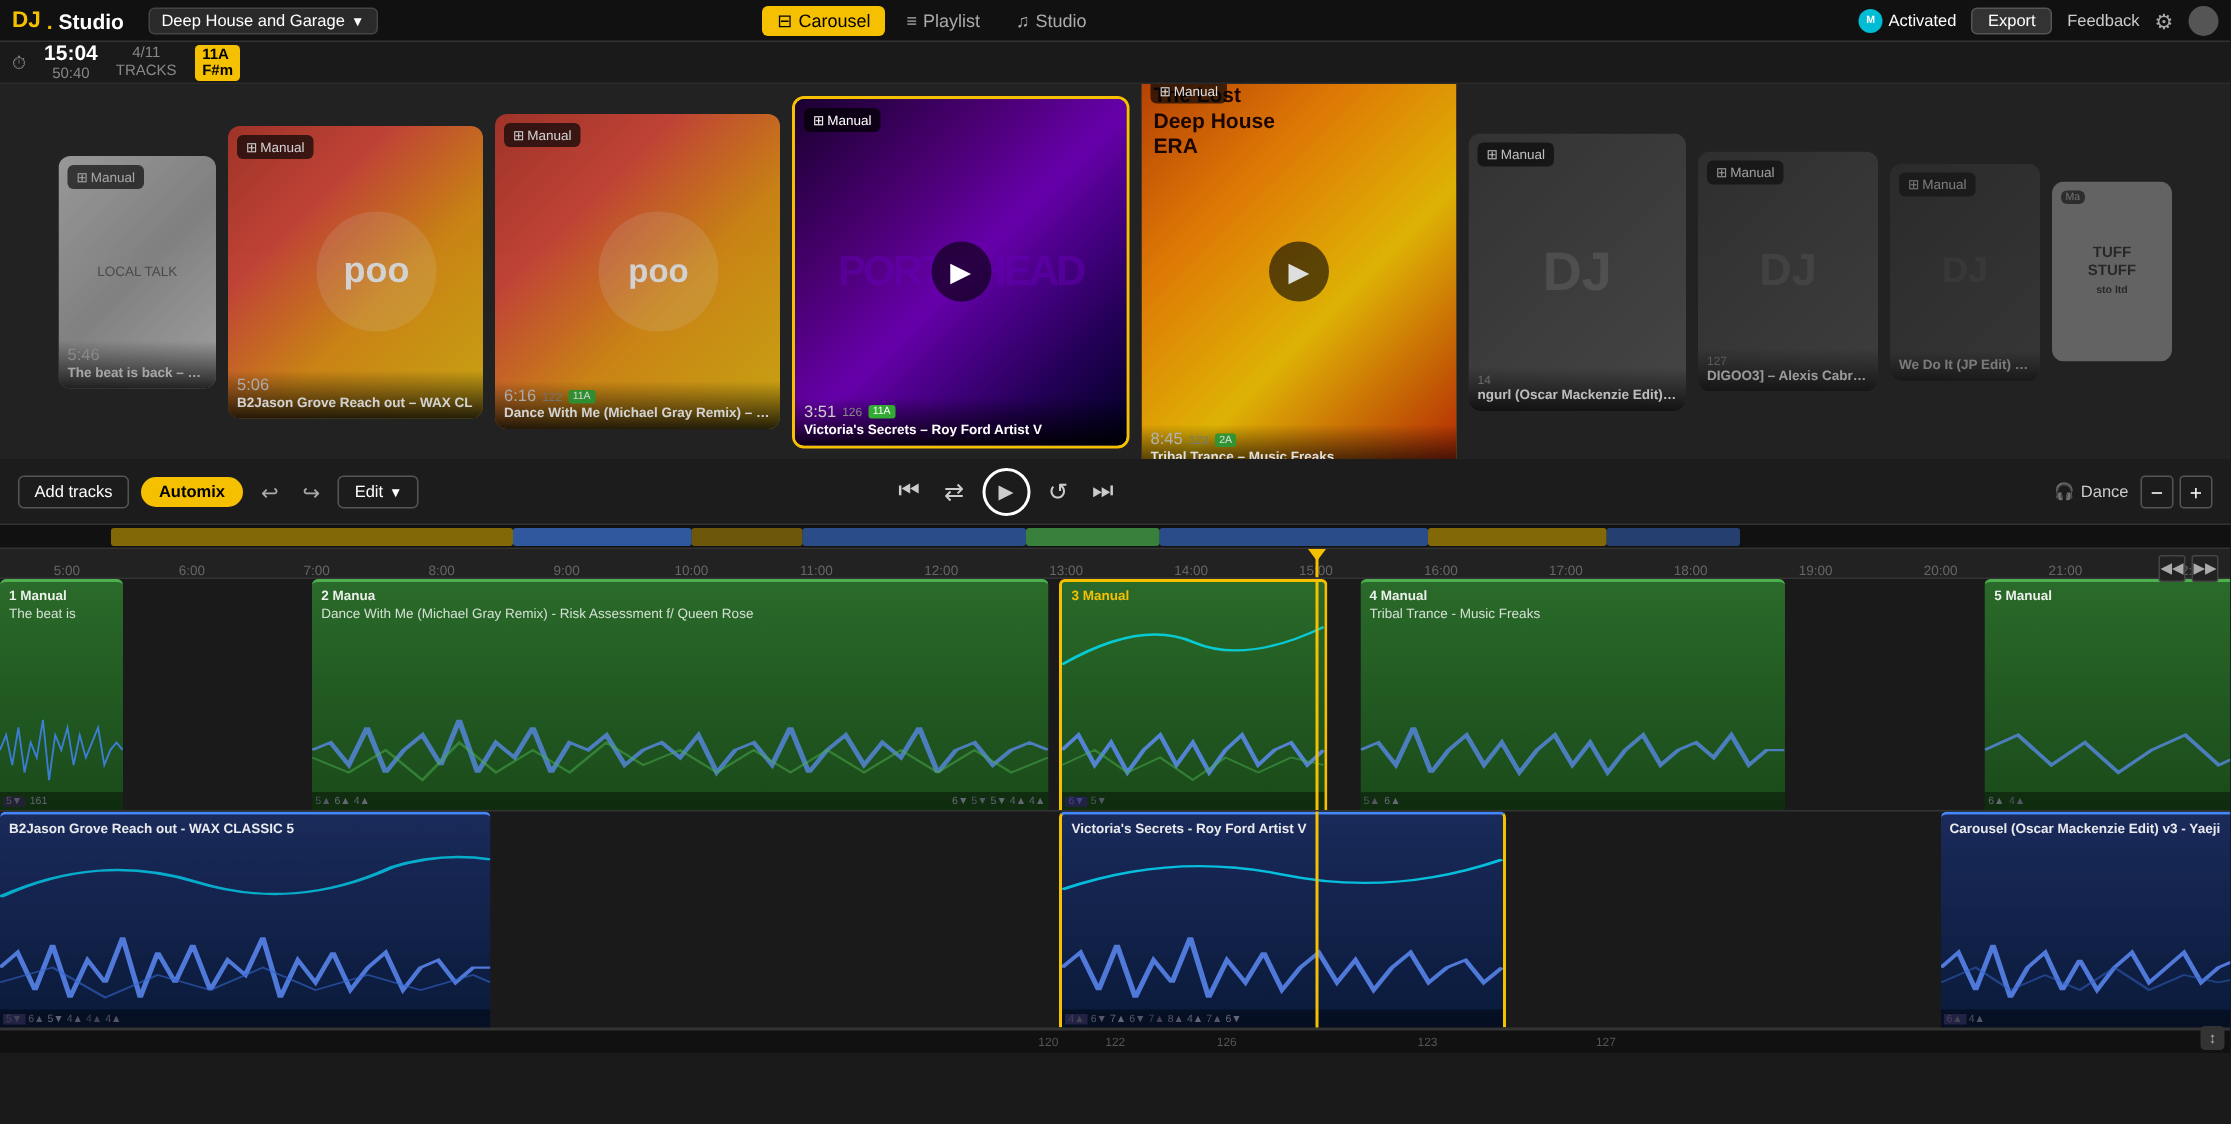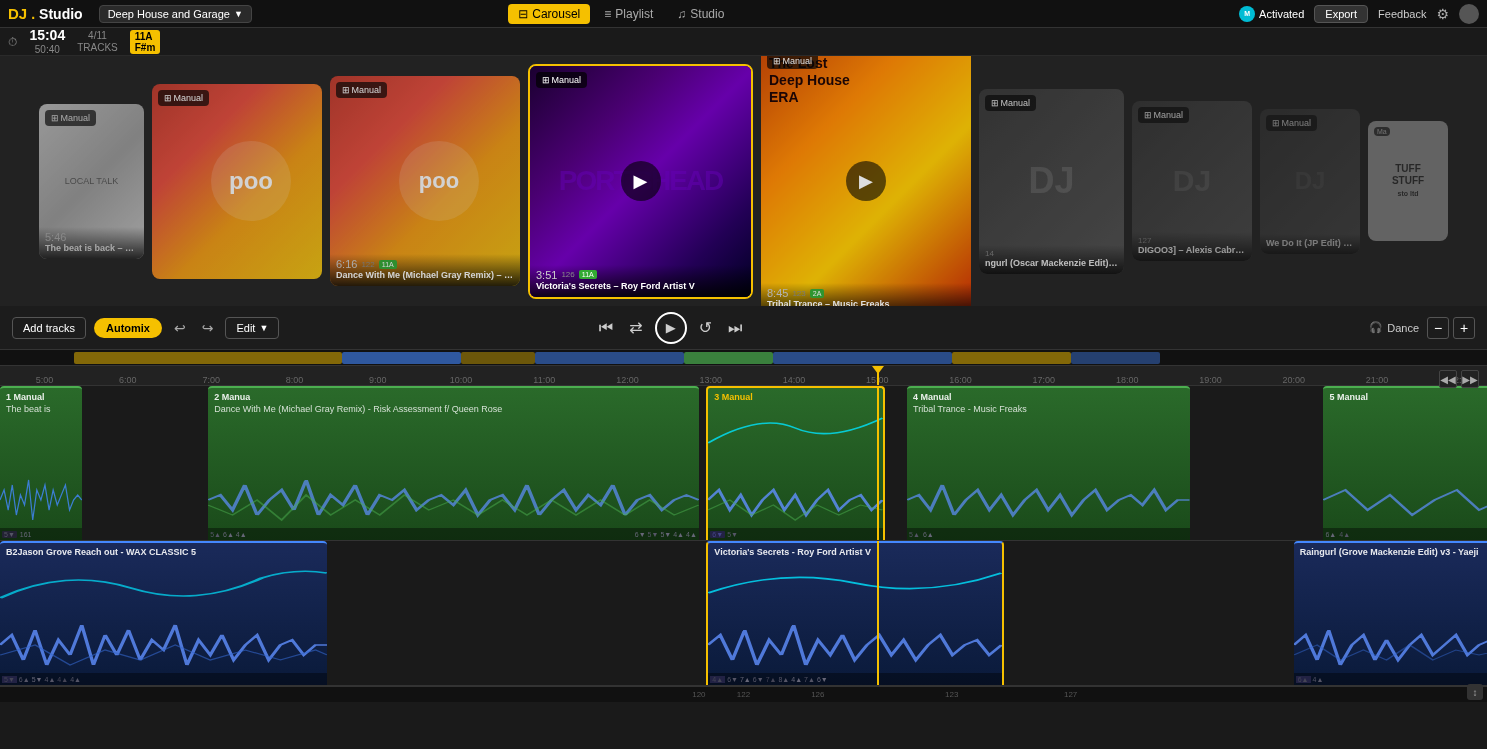--- a/index.html
+++ b/index.html
@@ -516,20 +516,24 @@
       </div>
     </div>
 
     <div class="carousel-card medium" style="width:170px;height:195px;">
       <div class="card-bg bg-poo" style="width:100%;height:100%;display:flex;align-items:center;justify-content:center;">
         <div style="background:rgba(255,255,255,0.15);border-radius:50%;width:80px;height:80px;display:flex;align-items:center;justify-content:center;font-size:24px;color:#fff;font-weight:900;">poo</div>
       </div>
       <div class="card-manual-btn">
         <span>⊞</span>
           <span>Manual</span>
+      </div>
+      <div class="card-overlay">
+        <div class="card-time">5:06</div>
+        <div class="card-title">B2Jason Grove Reach out – WAX CL</div>
       </div>
     </div>
 
     <div class="carousel-card medium" style="width:190px;height:210px;">
       <div class="card-bg bg-poo" style="width:100%;height:100%;display:flex;align-items:center;justify-content:center;">
         <div style="background:rgba(255,255,255,0.15);border-radius:50%;width:80px;height:80px;display:flex;align-items:center;justify-content:center;font-size:22px;color:#fff;font-weight:900;">poo</div>
       </div>
       <div class="card-manual-btn">
         <span>⊞</span>
           <span>Manual</span>
@@ -840,21 +844,21 @@
           <span style="font-size:7px;color:#556;">6▼</span>
           <span style="font-size:7px;color:#445;">7▲</span>
           <span style="font-size:7px;color:#556;">8▲</span>
           <span style="font-size:7px;color:#667;">4▲</span>
           <span style="font-size:7px;color:#556;">7▲</span>
           <span style="font-size:7px;color:#667;">6▼</span>
         </div>
       </div>
 
       <div class="track-segment blue" style="left:87%;width:14%;background:linear-gradient(180deg,#1a2a5a,#0a1a3a);border-top:2px solid #4488ff;">
-        <div class="track-label">Raingurl (Grove Mackenzie Edit) v3 - Yaeji</div>
+        <div class="track-label">Carousel (Oscar Mackenzie Edit) v3 - Yaeji</div>
         <div class="waveform">
           <svg width="100%" height="100%" preserveAspectRatio="none" viewBox="0 0 90 80">
             <polyline points="0,40 5,30 10,55 15,25 20,60 25,40 30,30 35,55 40,35 45,55 50,40 55,30 60,50 65,40 70,30 75,50 80,40 85,35 90,45" fill="none" stroke="#6090ff" stroke-width="1.5" opacity="0.8"></polyline>
             <polyline points="0,50 10,40 20,55 30,45 40,55 50,40 60,55 70,45 80,50 90,45" fill="none" stroke="#3366cc" stroke-width="1" opacity="0.5"></polyline>
           </svg>
         </div>
         <div style="position:absolute;bottom:0;left:0;right:0;height:12px;background:rgba(0,0,0,0.4);display:flex;align-items:center;padding:0 2px;gap:2px;">
           <span style="font-size:7px;color:#445;background:#224;padding:0 2px;">6▲</span>
           <span style="font-size:7px;color:#556;">4▲</span>
         </div>

